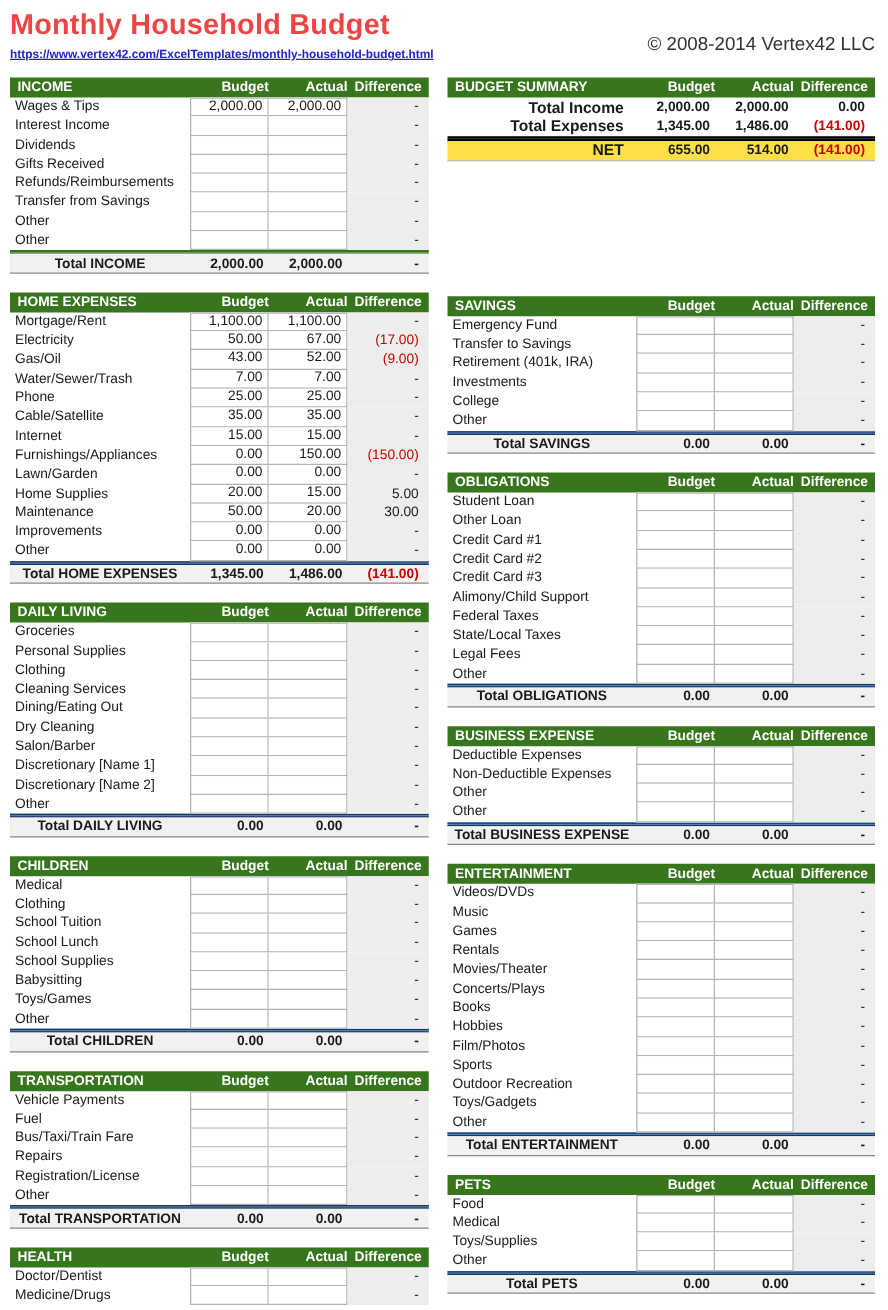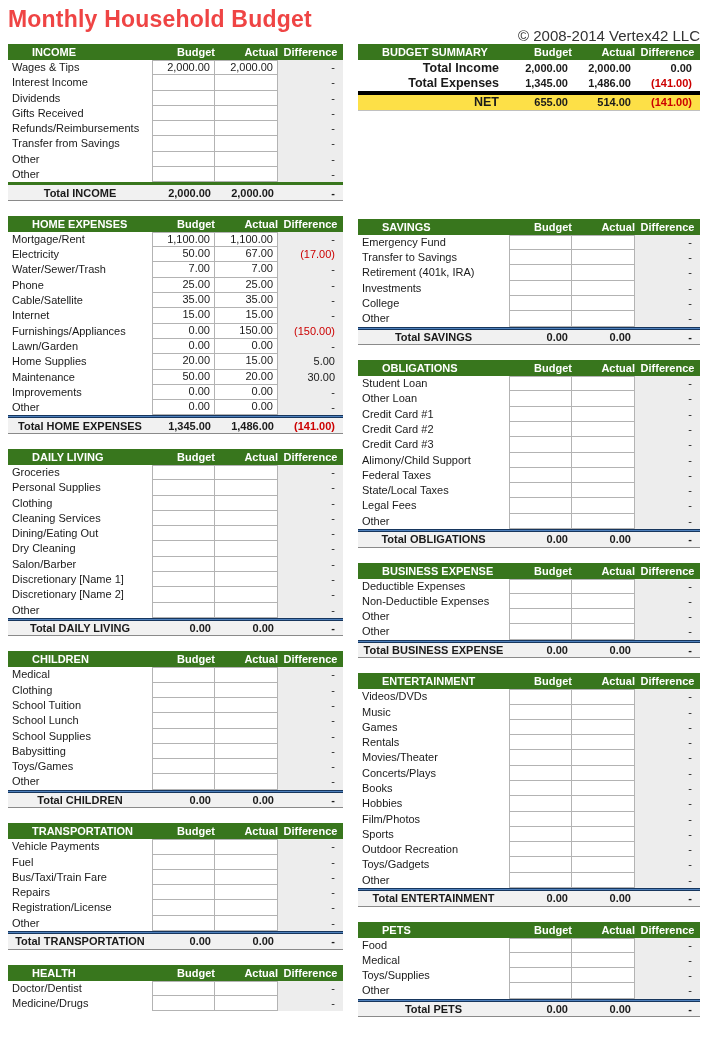--- a/index.html
+++ b/index.html
@@ -14,21 +14,21 @@
   .copyright { position:absolute; top:27px; right:10px; font-size:15px; color:#333; }
 
   .columns { display:flex; margin-top:11px; }
   .col-left  { width:335px; margin-right:15px; }
   .col-right { width:342px; }
 
   .section { margin-bottom:15px; }
   .section-savings { margin-top:108px; }
 
   .sec-header { display:flex; align-items:center; height:16px; background:#38761d; color:#fff; font-size:11px; font-weight:bold; }
-  .h-label { flex:1; padding-left:24px; }
+  .h-label { flex:1; padding-left:6px; }
   .h-budget,.h-actual { width:63px; text-align:right; }
   .h-diff { width:65px; text-align:center; }
 
   .row { display:flex; align-items:stretch; height:15.3px; font-size:11px; }
   .r-label { flex:1; padding-left:4px; line-height:15.3px; white-space:nowrap; overflow:hidden; }
   .cell { width:63px; background:#fff; border:1px solid #b3b3b3; border-top:none;
           text-align:right; padding-right:4px; line-height:13.5px; }
   .row.first .cell { border-top:1px solid #b3b3b3; }
   .r-actual { border-left:none; }
   .r-diff { width:65px; background:#ededed; text-align:right; padding-right:8px; line-height:15.3px; }
@@ -50,20 +50,21 @@
   .sum-diff { width:65px; text-align:right; padding-right:8px; }
   .net-row { background:#fde047; border-bottom:1px solid #c0c0c0; }
 
   .neg { color:#cc0000; }
 </style>
 </head>
 <body>
 
 <div class="page">
   <div class="page-title">Monthly Household Budget</div>
+  <a class="page-link" href="#">https://www.vertex42.com/ExcelTemplates/monthly-household-budget.html</a>
   <div class="copyright">© 2008-2014 Vertex42 LLC</div>
 
   <div class="columns">
     <div class="col-left" id="col-left">
         <div class="section section-income">
           <div class="sec-header">
             <div class="h-label">INCOME</div>
             <div class="h-budget">Budget</div>
             <div class="h-actual">Actual</div>
             <div class="h-diff">Difference</div>
@@ -135,20 +136,26 @@
             <div class="r-label">Mortgage/Rent</div>
             <div class="cell r-budget">1,100.00</div>
             <div class="cell r-actual">1,100.00</div>
             <div class="r-diff">-</div>
           </div>
           <div class="row">
             <div class="r-label">Electricity</div>
             <div class="cell r-budget">50.00</div>
             <div class="cell r-actual">67.00</div>
             <div class="r-diff neg">(17.00)</div>
+          </div>
+          <div class="row">
+            <div class="r-label">Gas/Oil</div>
+            <div class="cell r-budget">43.00</div>
+            <div class="cell r-actual">52.00</div>
+            <div class="r-diff neg">(9.00)</div>
           </div>
           <div class="row">
             <div class="r-label">Water/Sewer/Trash</div>
             <div class="cell r-budget">7.00</div>
             <div class="cell r-actual">7.00</div>
             <div class="r-diff">-</div>
           </div>
           <div class="row">
             <div class="r-label">Phone</div>
             <div class="cell r-budget">25.00</div>

